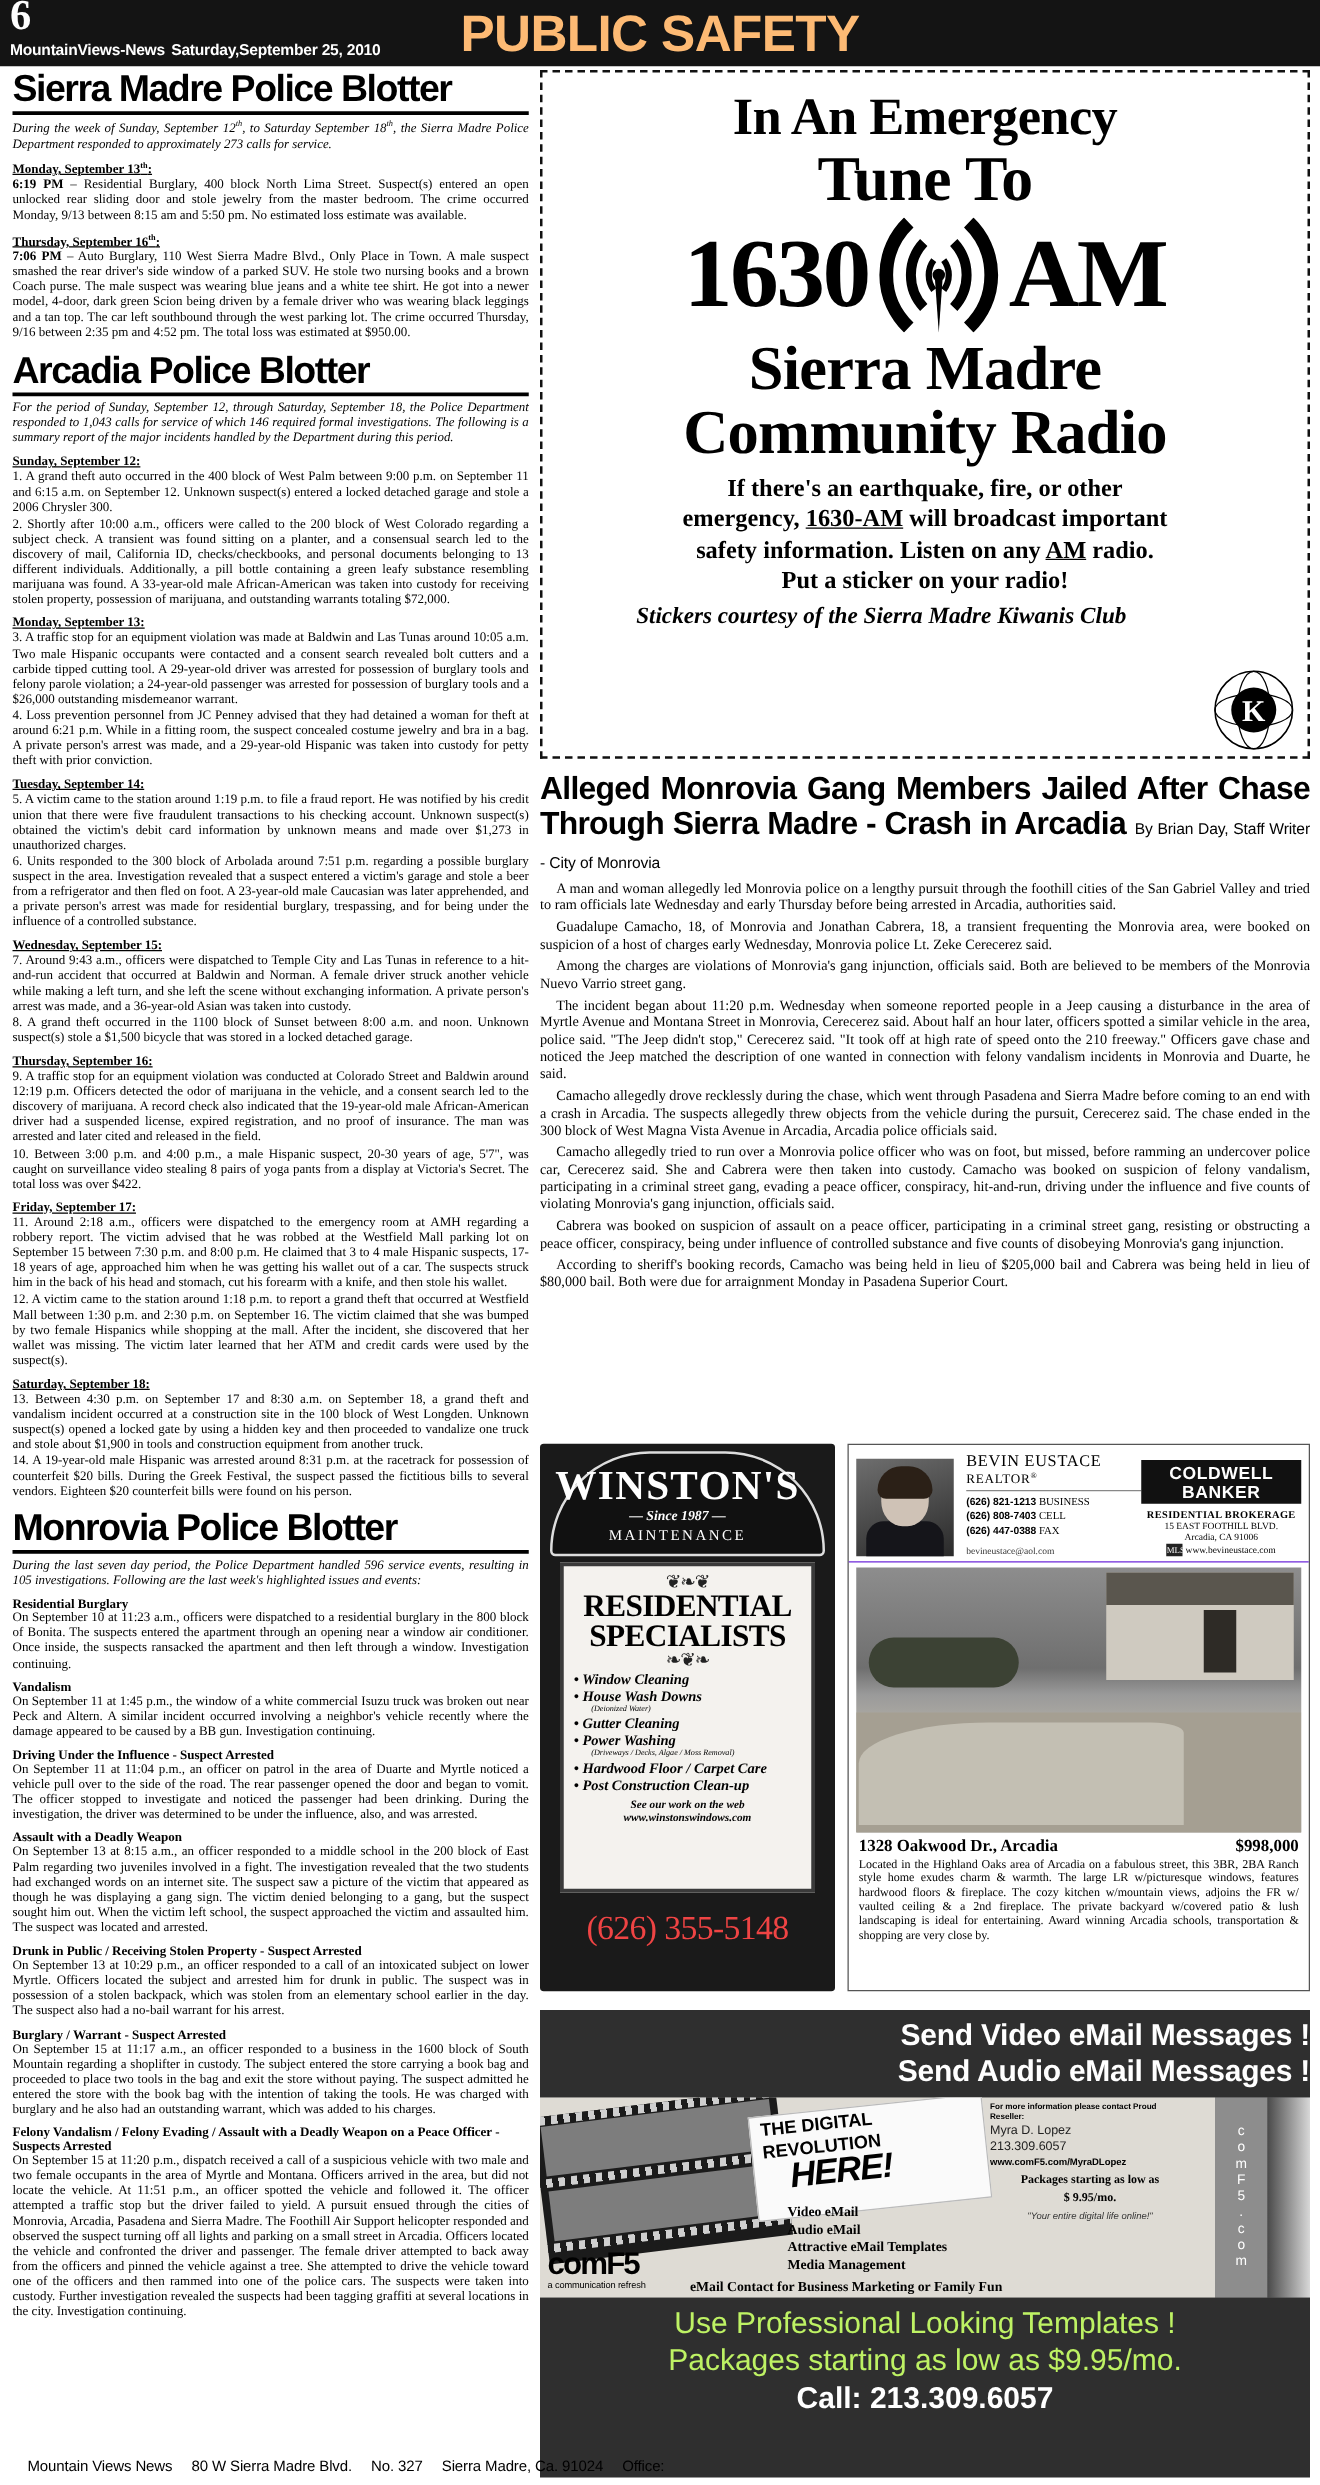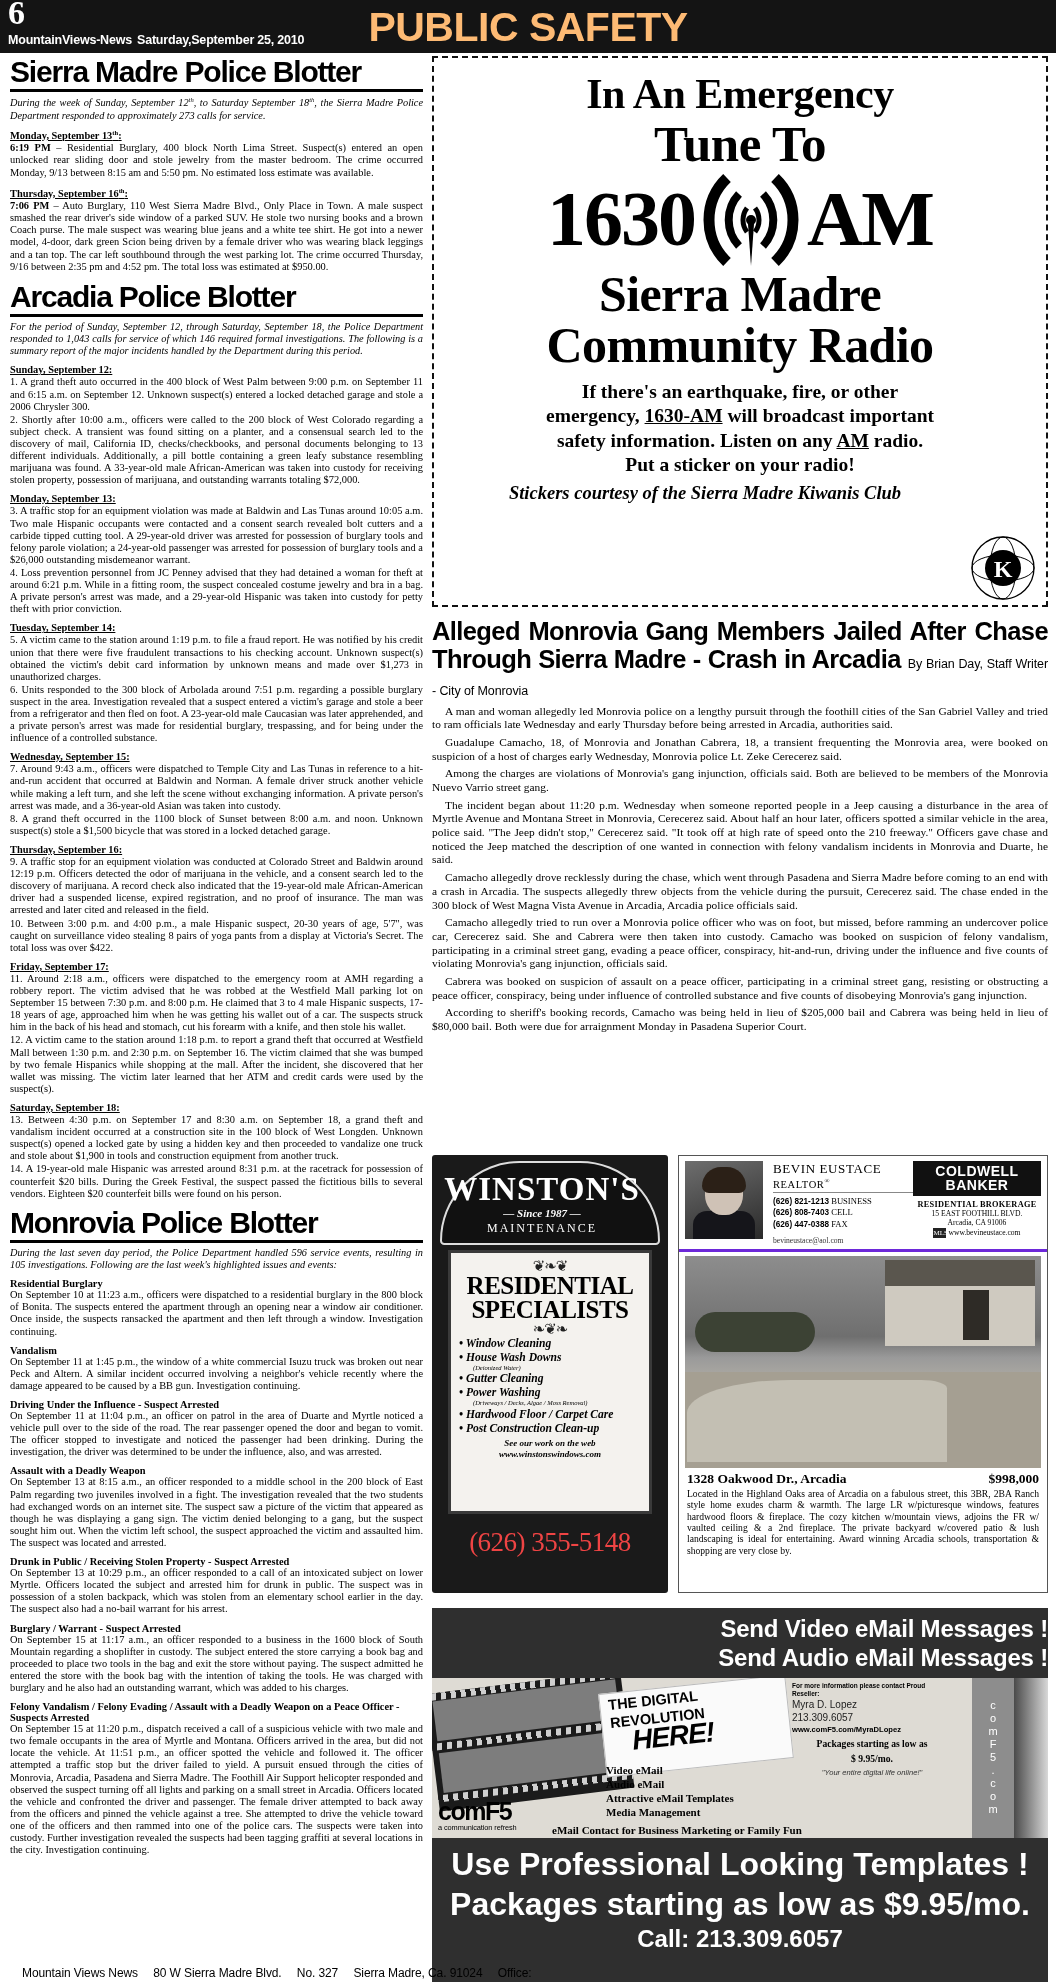--- a/index.html
+++ b/index.html
@@ -60,21 +60,21 @@
   .w-panel{position:absolute;left:16px;top:95px;width:204px;height:264px;background:#f4f2ee;border:3px solid #3a3a3a;box-sizing:border-box;padding:6px 8px;}
   .w-orn{text-align:center;font-size:15px;line-height:1;color:#222;letter-spacing:-1px;}
   .w-res{text-align:center;font-family:"Liberation Serif",serif;font-weight:bold;font-size:25px;line-height:0.96;letter-spacing:-0.5px;}
   .w-li{font-family:"Liberation Serif",serif;font-weight:bold;font-style:italic;font-size:11.6px;line-height:1.2;margin:0;}
   .w-sub{font-family:"Liberation Serif",serif;font-style:italic;font-size:6.5px;line-height:1;margin:0 0 1px 14px;}
   .w-web{text-align:center;font-family:"Liberation Serif",serif;font-style:italic;font-weight:bold;font-size:9px;line-height:1.2;margin-top:3px;}
   .w-phone{position:absolute;left:0;top:372px;width:236px;text-align:center;font-family:"Liberation Serif",serif;font-size:27px;color:#ef4444;letter-spacing:-0.5px;}
 
   
   .realtor{position:absolute;left:246px;top:0;width:370px;height:438px;background:#fff;border:1px solid #555;box-sizing:border-box;}
-  .rt-top{display:flex;padding:5px 6px 4px 6px;border-bottom:3px solid #6d28d9;}
+  .rt-top{display:flex;padding:5px 6px 4px 6px;border-bottom:1px solid #6d28d9;align-items:flex-end;}
   .rt-photo{width:78px;height:78px;background:linear-gradient(160deg,#6e6e6e,#2a2a2a);flex:0 0 auto;position:relative;overflow:hidden;}
   .rt-face{position:absolute;left:20px;top:10px;width:38px;height:44px;border-radius:50% 50% 45% 45%;background:#cfc2b6;}
   .rt-hair{position:absolute;left:17px;top:6px;width:44px;height:26px;border-radius:22px 22px 8px 8px;background:#2b2017;}
   .rt-body{position:absolute;left:8px;top:50px;width:62px;height:30px;background:#15151a;border-radius:14px 14px 0 0;}
   .rt-mid{flex:1;padding-left:10px;}
   .rt-name{font-family:"Liberation Serif",serif;font-size:13px;letter-spacing:0.6px;}
   .rt-role{font-family:"Liberation Serif",serif;font-size:10.5px;letter-spacing:0.6px;border-bottom:1px solid #888;padding-bottom:2px;margin-bottom:3px;}
   .rt-ph{font-family:"Liberation Sans",sans-serif;font-size:8.2px;line-height:1.38;font-weight:bold;}
   .rt-ph span{font-weight:normal;font-family:"Liberation Serif",serif;font-size:8.6px;}
   .rt-mail{font-family:"Liberation Serif",serif;font-size:7.6px;margin-top:5px;color:#333;}
@@ -109,26 +109,26 @@
   .cf-sign-t2{font-family:"Liberation Sans",sans-serif;font-weight:bold;font-style:italic;font-size:28px;line-height:0.92;margin-left:28px;letter-spacing:-1px;}
   .cf-info{position:absolute;left:360px;top:4px;width:160px;}
   .cf-i1{font-family:"Liberation Sans",sans-serif;font-weight:bold;font-size:6.5px;line-height:1.25;}
   .cf-i2{font-family:"Liberation Sans",sans-serif;font-size:10px;line-height:1.35;color:#222;}
   .cf-i3{font-family:"Liberation Sans",sans-serif;font-weight:bold;font-size:7.6px;line-height:1.2;}
   .cf-pk{font-family:"Liberation Serif",serif;font-weight:bold;font-size:9.6px;text-align:center;margin-top:4px;line-height:1.15;}
   .cf-tag{font-family:"Liberation Sans",sans-serif;font-style:italic;font-size:7.6px;text-align:center;margin-top:4px;color:#333;}
   .cf-logo{position:absolute;left:6px;bottom:6px;width:160px;}
   .cf-logo-t{font-family:"Liberation Sans",sans-serif;font-weight:bold;font-size:25px;letter-spacing:-1.5px;line-height:0.9;}
   .cf-logo-s{font-family:"Liberation Sans",sans-serif;font-size:7.4px;letter-spacing:-0.1px;}
-  .cf-feat{position:absolute;left:174px;bottom:18px;font-family:"Liberation Serif",serif;font-weight:bold;font-size:11px;line-height:1.28;}
+  .cf-feat{position:absolute;left:198px;bottom:18px;font-family:"Liberation Serif",serif;font-weight:bold;font-size:11px;line-height:1.28;}
   .cf-foot{position:absolute;left:120px;bottom:2px;font-family:"Liberation Serif",serif;font-weight:bold;font-size:11px;}
   .cf-vert{width:42px;background:#8d8d8d;display:flex;flex-direction:column;align-items:center;justify-content:center;font-family:"Liberation Sans",sans-serif;font-size:11px;color:#fff;line-height:1.18;flex:0 0 auto;}
   .cf-edge{width:34px;background:linear-gradient(90deg,#4a4a4a,#d8d8d8);flex:0 0 auto;}
   .cf-bot{padding:6px 0 4px 0;text-align:center;}
-  .cf-b1{font-family:"Liberation Sans",sans-serif;font-weight:bold;font-size:32px;color:#ffffff;line-height:1.25;}
+  .cf-b1{font-family:"Liberation Sans",sans-serif;font-weight:normal;font-size:24px;color:#bef264;line-height:1.25;}
   .cf-b2{font-family:"Liberation Sans",sans-serif;font-weight:bold;font-size:24px;color:#fff;line-height:1.25;}
 
   
   .footer{position:absolute;left:22px;top:1966px;font-family:"Liberation Sans",sans-serif;font-size:12px;letter-spacing:-0.1px;}
   .footer span{margin-right:12px;}
 </style>
 </head>
 <body>
 
 <div class="page">

